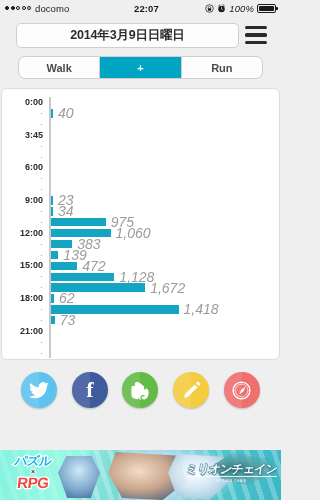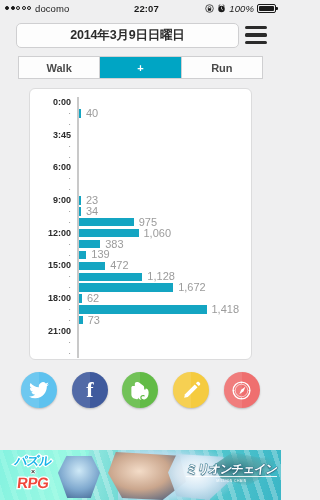--- a/index.html
+++ b/index.html
@@ -48,48 +48,48 @@
     font-size: 12.5px; font-weight: bold; color: #2b2b2b;
     letter-spacing: -.2px;
   }
   .hamburger { width: 34px; height: 30px; display: flex; flex-direction: column; justify-content: center; align-items: center; gap: 4px; }
   .hamburger span { display: block; width: 22px; height: 3.5px; background: #2a2a2a; border-radius: 1.5px; }
 
   
   .segwrap { padding: 2px 18px 0; }
   .seg {
     display: flex; height: 23px;
-    border: 1px solid #cfcfd1; border-radius: 0; overflow: hidden;
+    border: 1px solid #cfcfd1; border-radius: 7px; overflow: hidden;
     background: #fdfdfd;
   }
   .seg > div {
     flex: 1; display: flex; align-items: center; justify-content: center;
     font-size: 11px; font-weight: bold; color: #4a4a4a;
     border-left: 1px solid #cfcfd1;
   }
   .seg > div:first-child { border-left: none; }
   .seg > div.active { background: #00a5c4; color: #ffffff; }
 
   
-  .cardwrap { padding: 9px 29px 0; }
+  .cardwrap { padding: 9px 1px 0; }
   .card {
     background: #ffffff; border: 1px solid #dcdcdd; border-radius: 6px;
     height: 272px; padding: 8px 6px 8px 0; position: relative;
   }
   .rows { position: relative; height: 100%; }
   .row { height: 10.9px; display: flex; align-items: center; position: relative; }
   .tlabel {
     width: 47px; text-align: right; padding-right: 6px;
     font-size: 8.5px; color: #8d8d8d; line-height: 1; flex: none;
   }
   .tlabel.major { font-size: 9px; font-weight: bold; color: #2b2b2b; }
   .axis { width: 1.5px; background: #c9c9c9; align-self: stretch; flex: none; }
   .barzone { flex: 1; display: flex; align-items: center; height: 100%; padding-left: 0; }
   .bar { height: 8.4px; background: #14a5c2; flex: none; }
-  .val { font-size: 11px; color: #9b9b9b; padding-left: 5px; white-space: nowrap; line-height: 1; }
+  .val { font-size: 14px; color: #9b9b9b; padding-left: 5px; white-space: nowrap; line-height: 1; font-style: italic; }
 
   
   .social { display: flex; justify-content: space-around; align-items: center; padding: 12px 14px 8px; }
   .sbtn {
     width: 36px; height: 36px; border-radius: 50%;
     display: flex; align-items: center; justify-content: center;
     box-shadow: 0 1px 2px rgba(0,0,0,.22);
     position: relative; overflow: hidden;
   }
   .sbtn::after {

